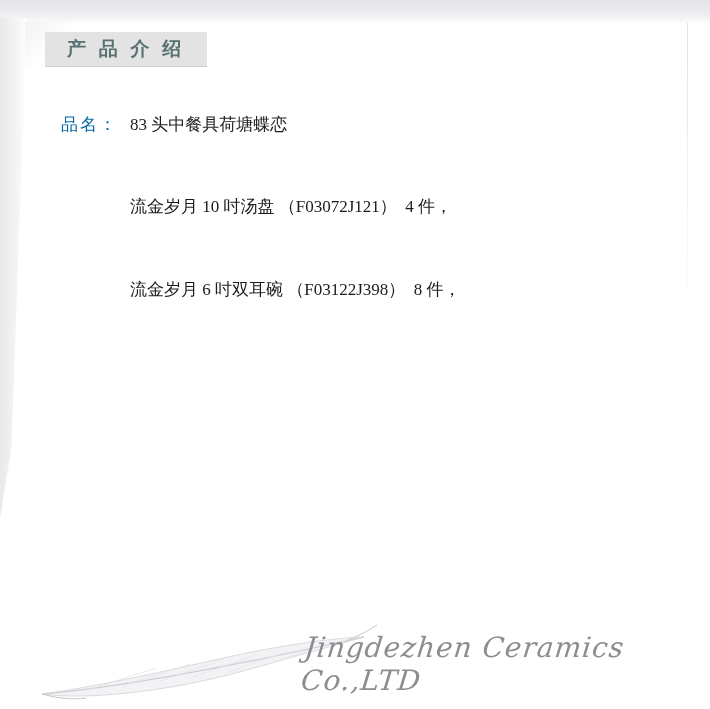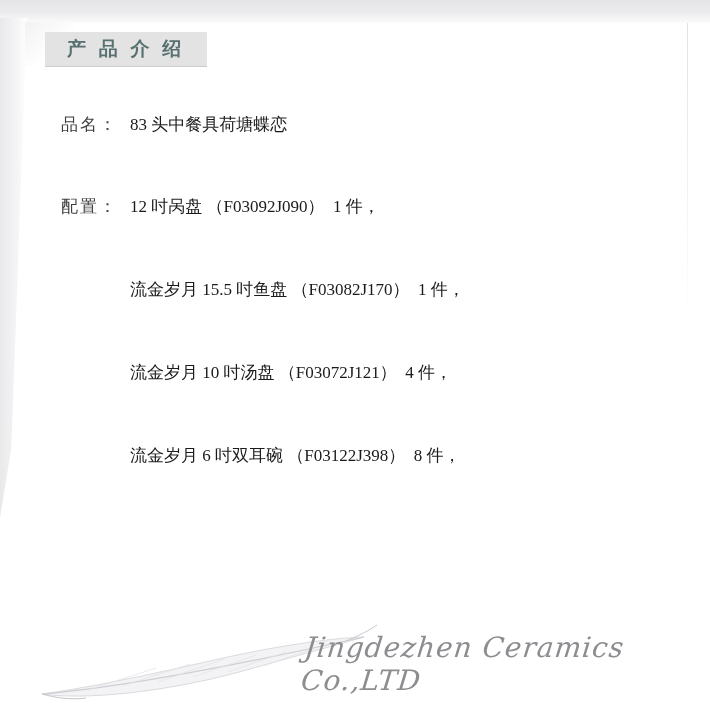--- a/index.html
+++ b/index.html
@@ -35,21 +35,21 @@
   .title-text {
     color:#56716f; font-size:19px; font-weight:bold; letter-spacing:4px;
     font-family:"Liberation Serif","DejaVu Serif",serif;
   }
   
   .content {
     position:absolute; left:44px; top:83px; width:650px;
     font-size:17px; line-height:27.6px; color:#1b1b1b;
   }
   .line { white-space:pre; }
-  .lbl { color:#404040; display:inline-block; width:69px; letter-spacing:2px; }
+  .lbl { color:#0369a1; display:inline-block; width:69px; letter-spacing:2px; }
   .indent { padding-left:69px; }
   
   .signature {
     position:absolute; left:303px; top:631px; width:400px;
     font-size:28px; font-style:italic; color:#8d8d91;
     font-family:"DejaVu Serif","Liberation Serif",serif;
     letter-spacing:1px; transform:skewX(-6deg);
   }
   .feather { position:absolute; left:28px; top:610px; }
 </style>
@@ -62,26 +62,20 @@
 <div class="edge-line"></div>
 
 <div class="title-box">
   <span class="title-text">产 品 介 绍</span>
 </div>
 
 <div class="content">
     <div class="line">
     <span class="lbl">品名：</span><span class="val">83 头中餐具荷塘蝶恋</span>
   </div>
-    <div class="line">
-    <span class="lbl">配置：</span><span class="val">12 吋呙盘 （F03092J090）  1 件，</span>
-  </div>
-    <div class="line indent">
-    <span class="val">流金岁月 15.5 吋鱼盘 （F03082J170）  1 件，</span>
-  </div>
     <div class="line indent">
     <span class="val">流金岁月 10 吋汤盘 （F03072J121）  4 件，</span>
   </div>
     <div class="line indent">
     <span class="val">流金岁月 6 吋双耳碗 （F03122J398）  8 件，</span>
   </div>
   </div>
 
 <svg class="feather" width="350" height="95" viewBox="0 0 350 95">
   <path d="M14,84 C55,90 135,83 215,61 C268,46 312,34 336,27

